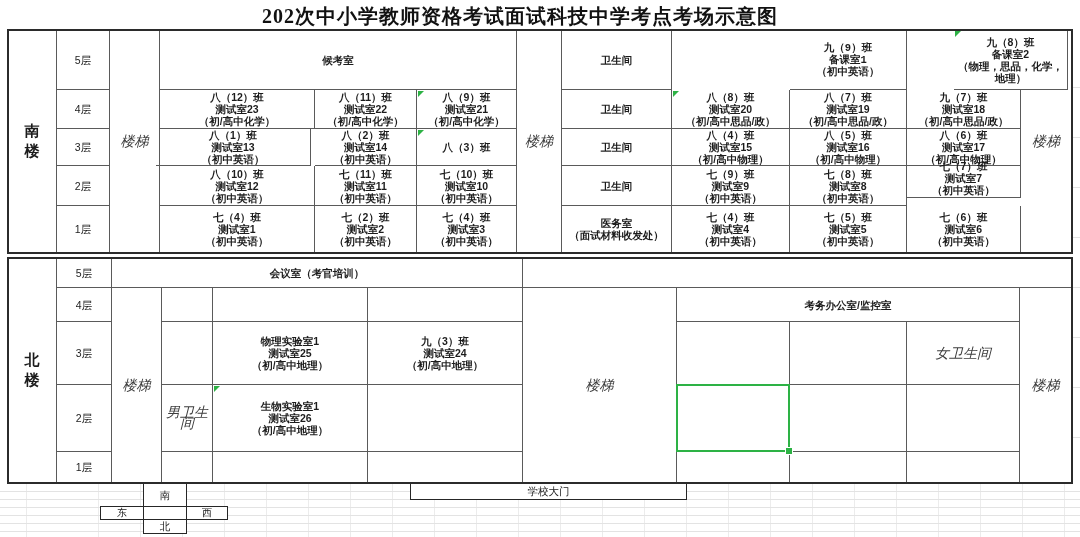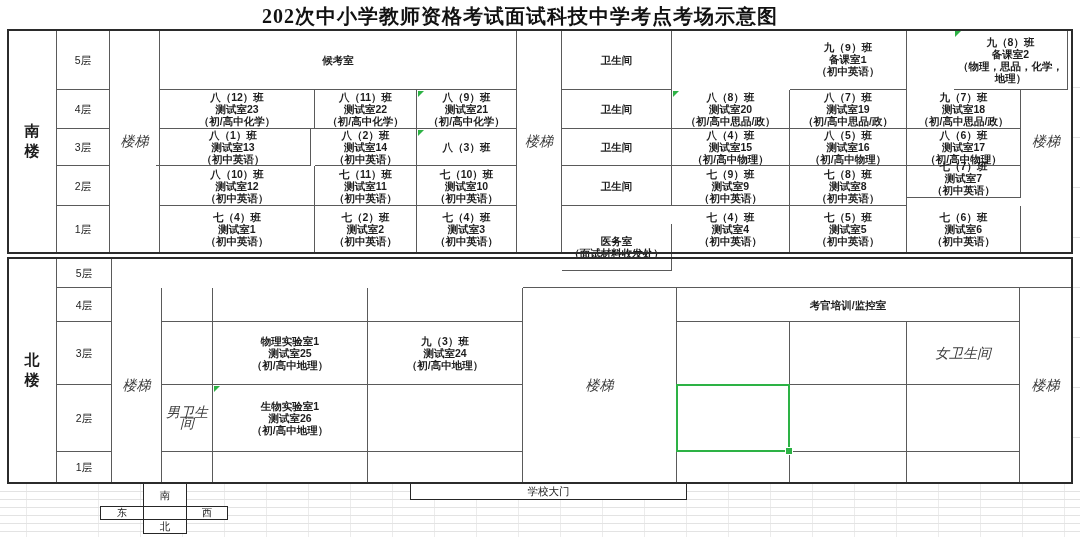--- a/index.html
+++ b/index.html
@@ -133,46 +133,47 @@
 （初中英语）</div>
     <div class="cell room" style="left: 160px; top: 206px; width: 155px; height: 47px;">七（4）班
 测试室1
 （初中英语）</div>
     <div class="cell room" style="left: 315px; top: 206px; width: 102px; height: 47px;">七（2）班
 测试室2
 （初中英语）</div>
     <div class="cell room" style="left: 417px; top: 206px; width: 100px; height: 47px;">七（4）班
 测试室3
 （初中英语）</div>
-    <div class="cell room" style="left: 562px; top: 224px; width: 110px; height: 47px;">医务室
+    <div class="cell room" style="left: 562px; top: 206px; width: 110px; height: 47px;">医务室
 （面试材料收发处）</div>
     <div class="cell room" style="left: 672px; top: 206px; width: 118px; height: 47px;">七（4）班
 测试室4
 （初中英语）</div>
     <div class="cell room" style="left: 790px; top: 206px; width: 117px; height: 47px;">七（5）班
 测试室5
 （初中英语）</div>
     <div class="cell room" style="left: 907px; top: 206px; width: 114px; height: 47px;">七（6）班
 测试室6
 （初中英语）</div>
     <div class="frame" style="left: 7px; top: 29px; width: 1066px; height: 225px;"></div>
     <div class="cell building" style="left: 8px; top: 258px; width: 49px; height: 225px;">北
 楼</div>
     <div class="cell floor" style="left: 57px; top: 258px; width: 55px; height: 30px;">5层</div>
     <div class="cell floor" style="left: 57px; top: 288px; width: 55px; height: 34px;">4层</div>
     <div class="cell floor" style="left: 57px; top: 322px; width: 55px; height: 63px;">3层</div>
     <div class="cell floor" style="left: 57px; top: 385px; width: 55px; height: 67px;">2层</div>
     <div class="cell floor" style="left: 57px; top: 452px; width: 55px; height: 31px;">1层</div>
+    <div class="cell room" style="left: 112px; top: 258px; width: 411px; height: 30px;">会议室（考官培训）</div>
     <div class="cell" style="left: 523px; top: 258px; width: 549px; height: 30px;"></div>
     <div class="cell small" style="left: 112px; top: 288px; width: 50px; height: 195px;">楼梯</div>
     <div class="cell" style="left: 162px; top: 288px; width: 51px; height: 34px;"></div>
     <div class="cell" style="left: 213px; top: 288px; width: 155px; height: 34px;"></div>
     <div class="cell" style="left: 368px; top: 288px; width: 155px; height: 34px;"></div>
     <div class="cell small" style="left: 523px; top: 288px; width: 154px; height: 195px;">楼梯</div>
-    <div class="cell room" style="left: 677px; top: 288px; width: 343px; height: 34px;">考官培训/监控室</div>
+    <div class="cell room" style="left: 677px; top: 288px; width: 343px; height: 34px;">考务办公室/监控室</div>
     <div class="cell small" style="left: 1020px; top: 288px; width: 52px; height: 195px;">楼梯</div>
     <div class="cell" style="left: 162px; top: 322px; width: 51px; height: 63px;"></div>
     <div class="cell room" style="left: 213px; top: 322px; width: 155px; height: 63px;">物理实验室1
 测试室25
 （初/高中地理）</div>
     <div class="cell room" style="left: 368px; top: 322px; width: 155px; height: 63px; text-align: center;">九（3）班
 测试室24
 （初/高中地理）</div>
     <div class="cell" style="left: 677px; top: 322px; width: 113px; height: 63px;"></div>
     <div class="cell" style="left: 790px; top: 322px; width: 117px; height: 63px;"></div>

